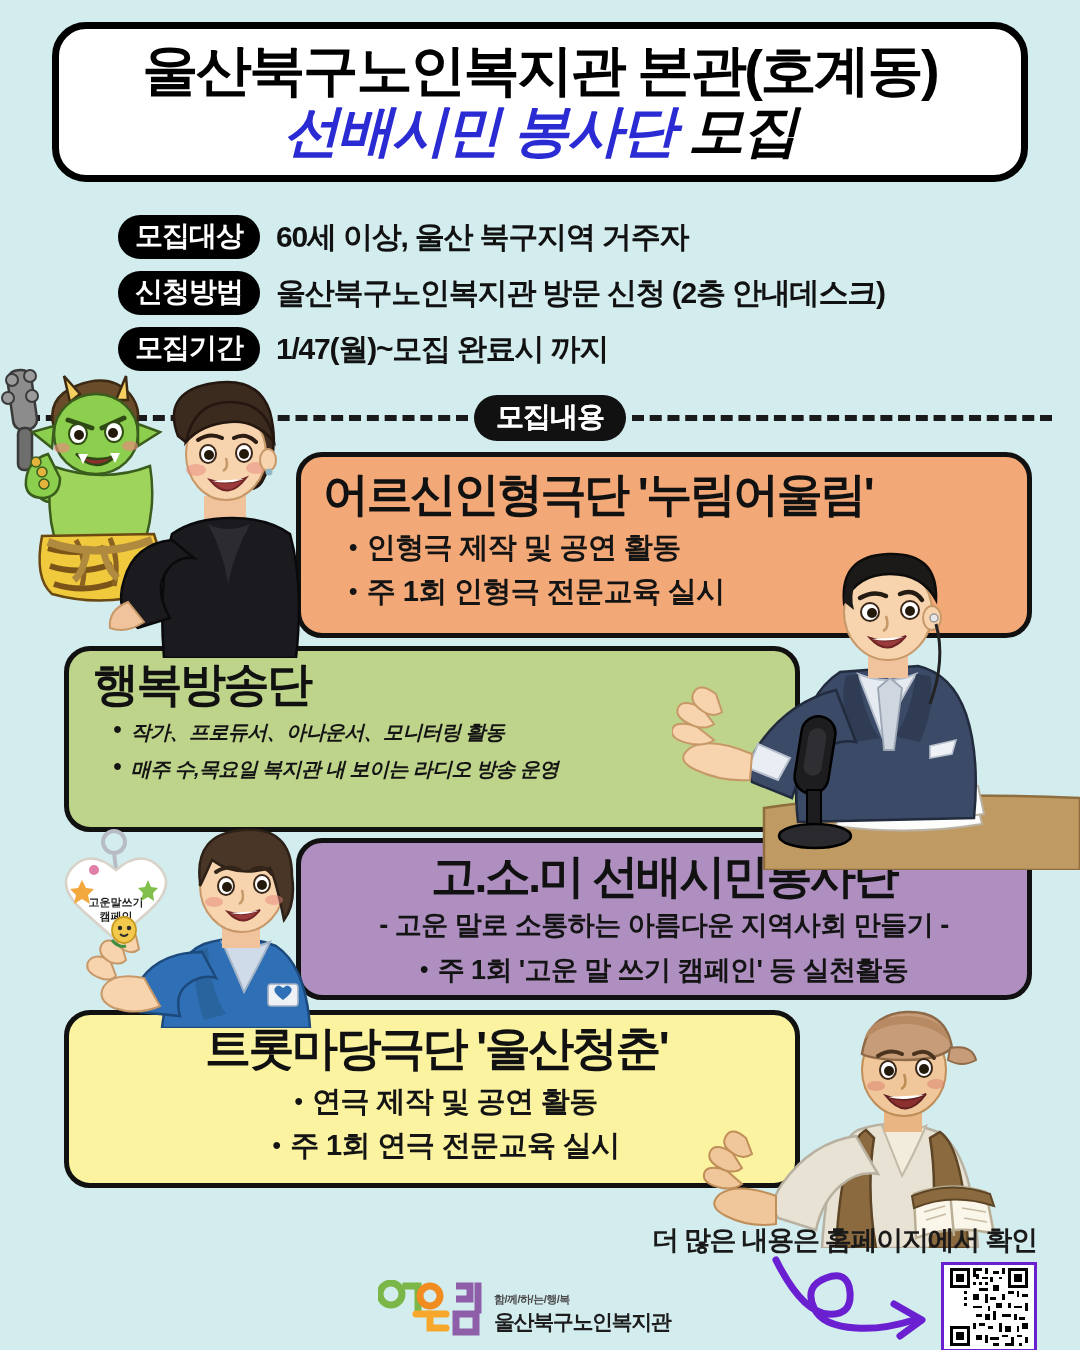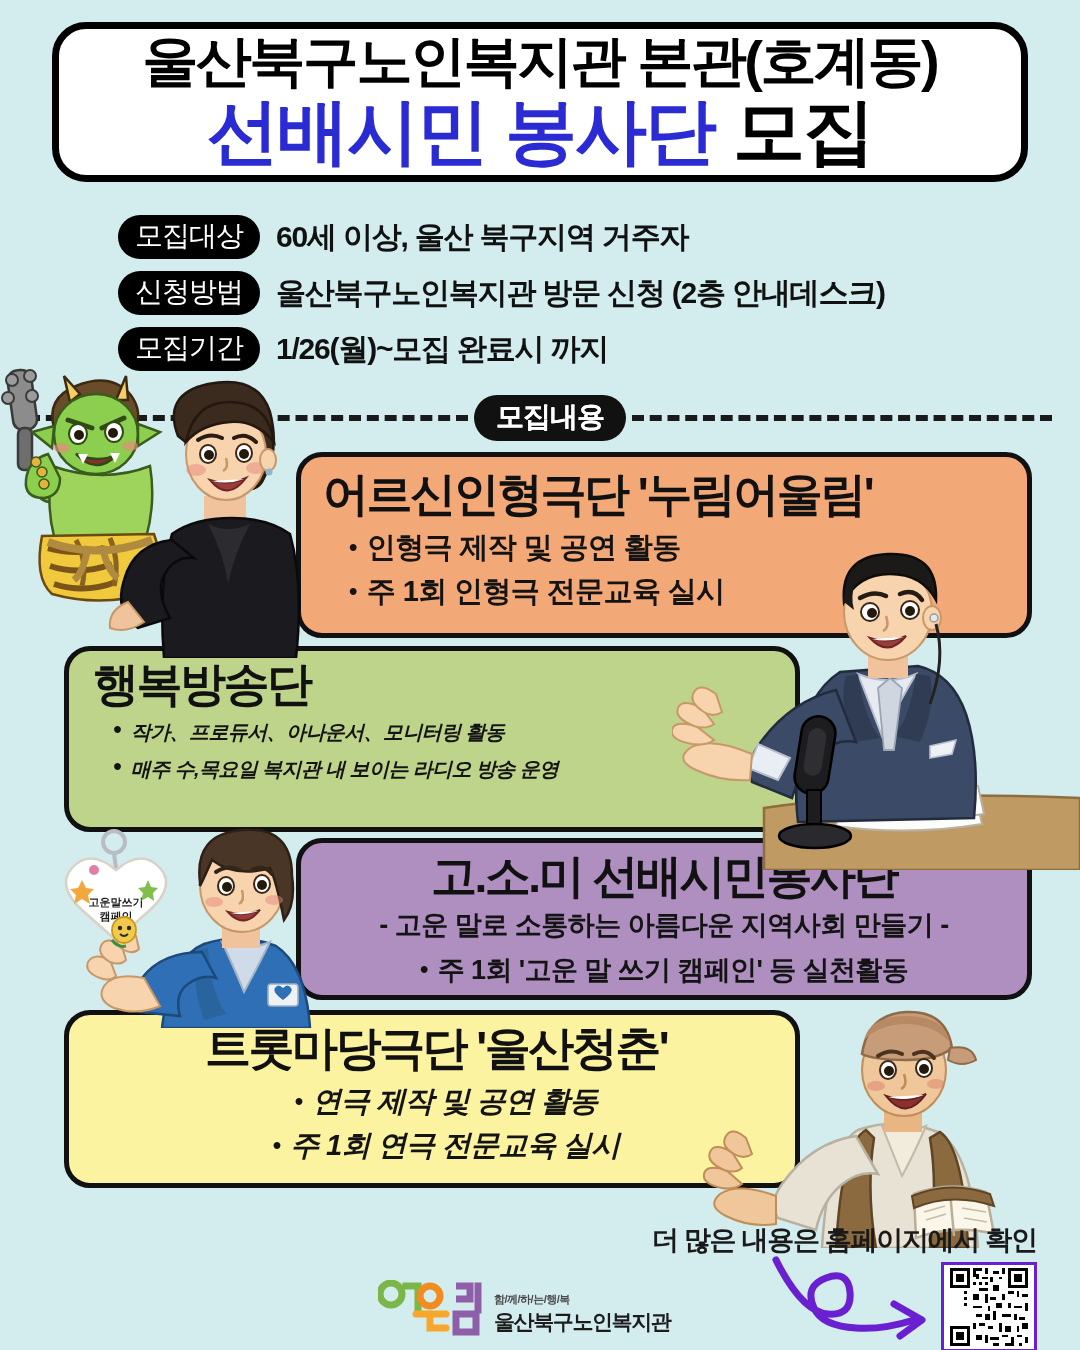--- a/index.html
+++ b/index.html
@@ -42,47 +42,48 @@
   .title-line1 {
     font-size: 55px;
     font-weight: 900;
     letter-spacing: -2.5px;
     color: #000000;
     line-height: 1.05;
     white-space: nowrap;
     transform: scaleX(1.02);
   }
   .title-line2 {
-    font-size: 72px;
+    font-size: 56px;
     font-weight: 900;
     letter-spacing: -2px;
     line-height: 1.12;
     white-space: nowrap;
     color: #000000;
+    font-style: italic;
   }
   .title-hl { color: #2b2bd4; }
 
   
   .info-rows {
     position: absolute;
     left: 118px;
     top: 215px;
     width: 900px;
   }
   .info-row {
     display: flex;
     align-items: center;
     margin-bottom: 12px;
     height: 44px;
   }
   .info-badge {
     background: #000000;
     color: #ffffff;
     font-size: 28px;
-    font-weight: 400;
+    font-weight: 700;
     letter-spacing: -1px;
     border-radius: 24px;
     padding: 7px 17px 9px 17px;
     line-height: 1;
     white-space: nowrap;
     flex: 0 0 auto;
   }
   .info-text {
     font-size: 30px;
     font-weight: 700;
@@ -203,21 +204,21 @@
   #card-gosomi ul { text-align: center; }
 
   
   #card-trot {
     left: 64px; top: 1010px; width: 736px; height: 178px;
     background: #fbf3a0;
     text-align: center;
   }
   #card-trot .card-inner { padding-top: 6px; padding-left: 34px; }
   #card-trot h2 { font-size: 46px; }
-  #card-trot ul { padding-left: 20px; font-style: italic; }
+  #card-trot ul { padding-left: 20px; }
 
   
   .contact {
     position: absolute;
     left: 112px;
     top: 1196px;
     z-index: 3;
   }
   .contact-label {
     font-size: 24px;
@@ -316,21 +317,21 @@
     <div class="info-row">
       <span class="info-badge">모집대상</span>
       <span class="info-text">60세 이상, 울산 북구지역 거주자</span>
     </div>
     <div class="info-row">
       <span class="info-badge">신청방법</span>
       <span class="info-text">울산북구노인복지관 방문 신청 (2층 안내데스크)</span>
     </div>
     <div class="info-row">
       <span class="info-badge">모집기간</span>
-      <span class="info-text">1/26(월)~모집 완료시 까지</span>
+      <span class="info-text">1/47(월)~모집 완료시 까지</span>
     </div>
   </div>
 
   <div class="divider-wrap">
     <div class="dash-line left"></div>
     <div class="divider-badge">모집내용</div>
     <div class="dash-line"></div>
   </div>
 
   <svg class="illu" id="illu-puppeteer" width="330" height="300" viewBox="0 0 330 300">

